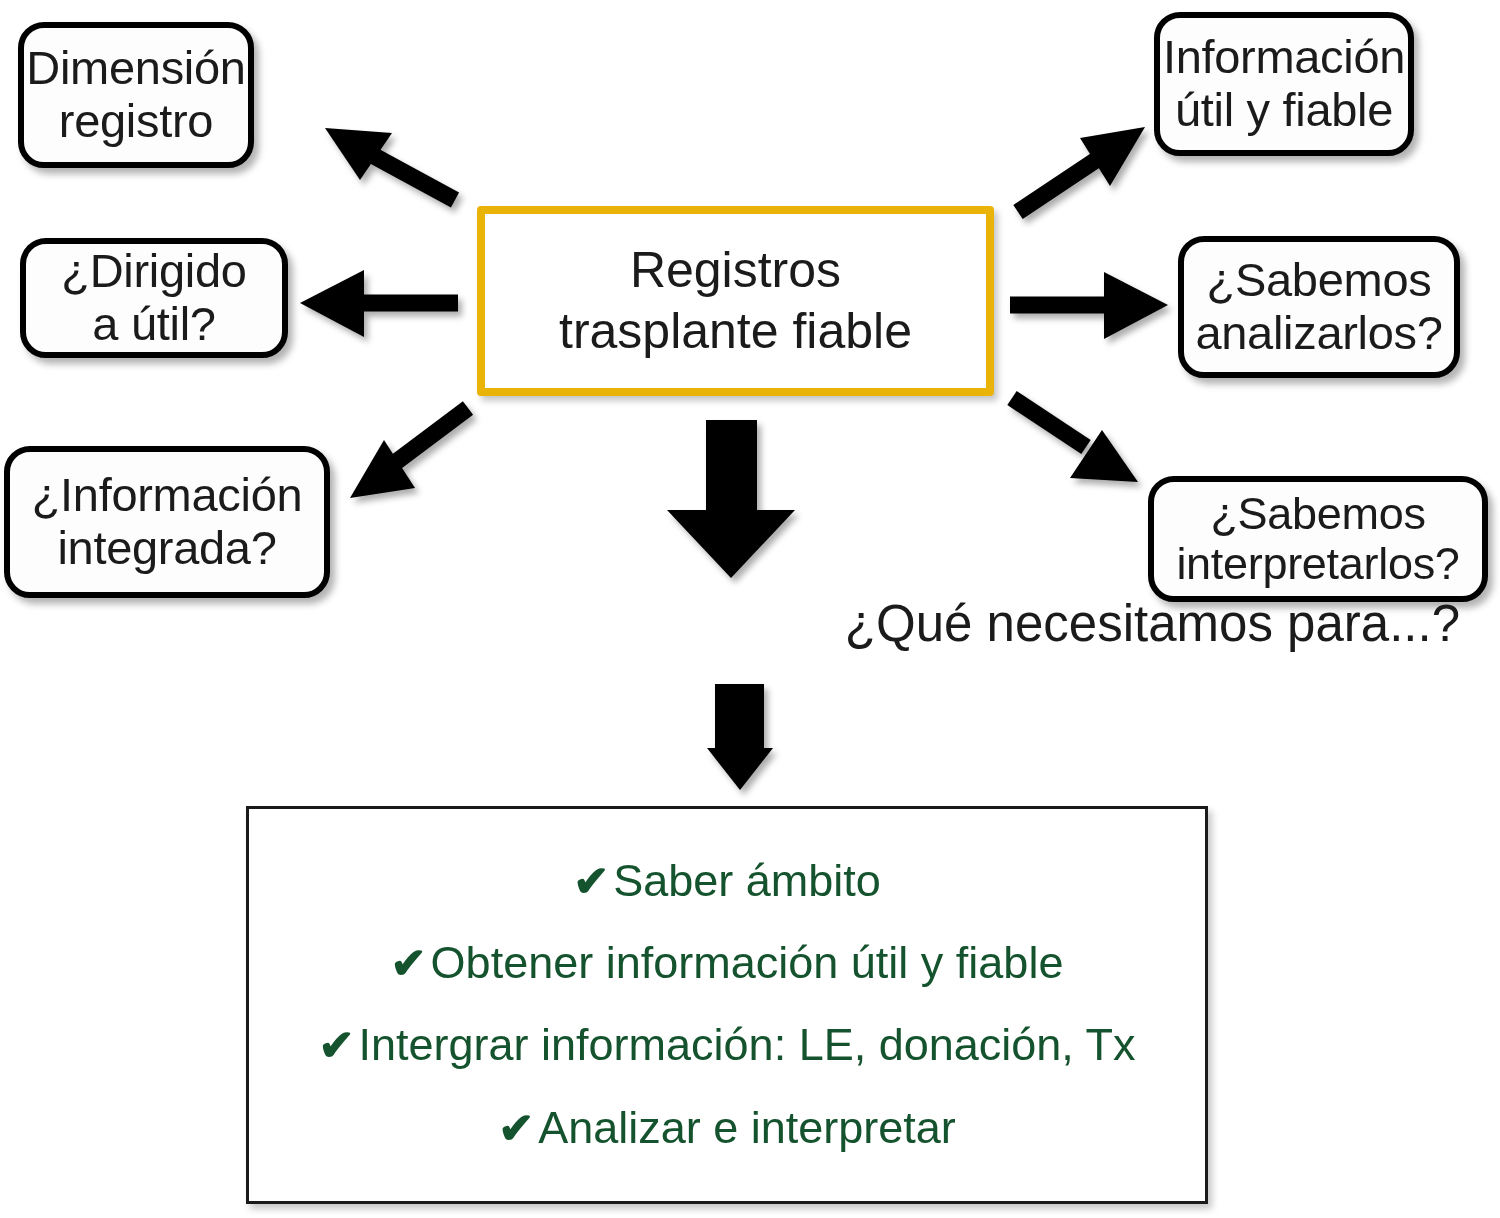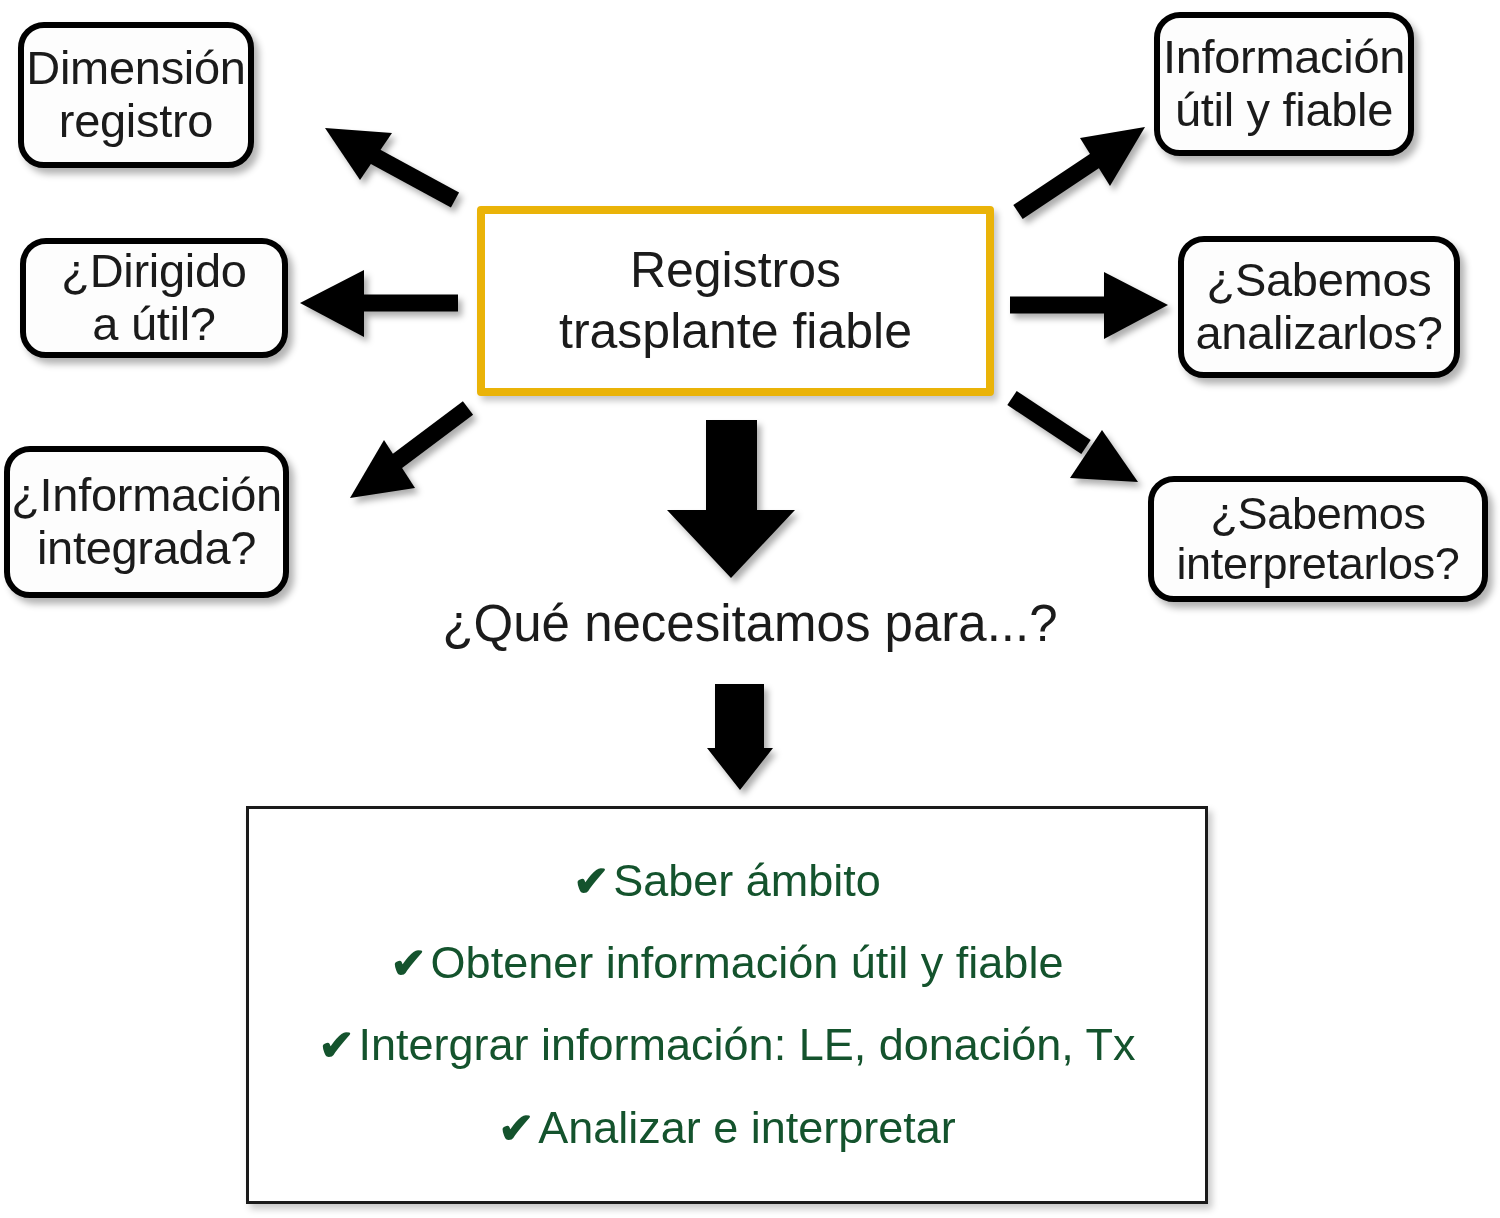--- a/index.html
+++ b/index.html
@@ -160,21 +160,21 @@
     </div>
   </div>
 
   <div class="node" style="left:20px; top:238px; width:268px; height:120px;">
     <div class="label">
       <span>¿Dirigido</span><br>
       <span>a útil?</span>
     </div>
   </div>
 
-  <div class="node" style="left:4px; top:446px; width:285px; height:152px;">
+  <div class="node" style="left:4px; top:446px; width:326px; height:152px;">
     <div class="label">
       <span>¿Información</span><br>
       <span>integrada?</span>
     </div>
   </div>
 
   <div class="node" style="left:1154px; top:12px; width:260px; height:144px;">
     <div class="label">
       <span>Información</span><br>
       <span>útil y fiable</span>
@@ -195,21 +195,21 @@
     </div>
   </div>
 
   <div class="center-node" style="left:477px; top:206px; width:517px; height:190px;">
     <div class="label">
       <span>Registros</span><br>
       <span>trasplante fiable</span>
     </div>
   </div>
 
-  <div class="question-text" style="left:0px; top:598px; width:1460px; text-align:center;padding-left:20px;">¿Qué necesitamos para...?</div>
+  <div class="question-text" style="left:0px; top:598px; width:1460px; text-align:right;">¿Qué necesitamos para...?</div>
 
   <div class="checklist-box" style="left:246px; top:806px; width:962px; height:398px;">
     <div class="check-row">
       <span class="tick">✔</span><span>Saber ámbito</span>
     </div>
     <div class="check-row">
       <span class="tick">✔</span><span>Obtener información útil y fiable</span>
     </div>
     <div class="check-row">
       <span class="tick">✔</span><span>Intergrar información: LE, donación, Tx</span>

